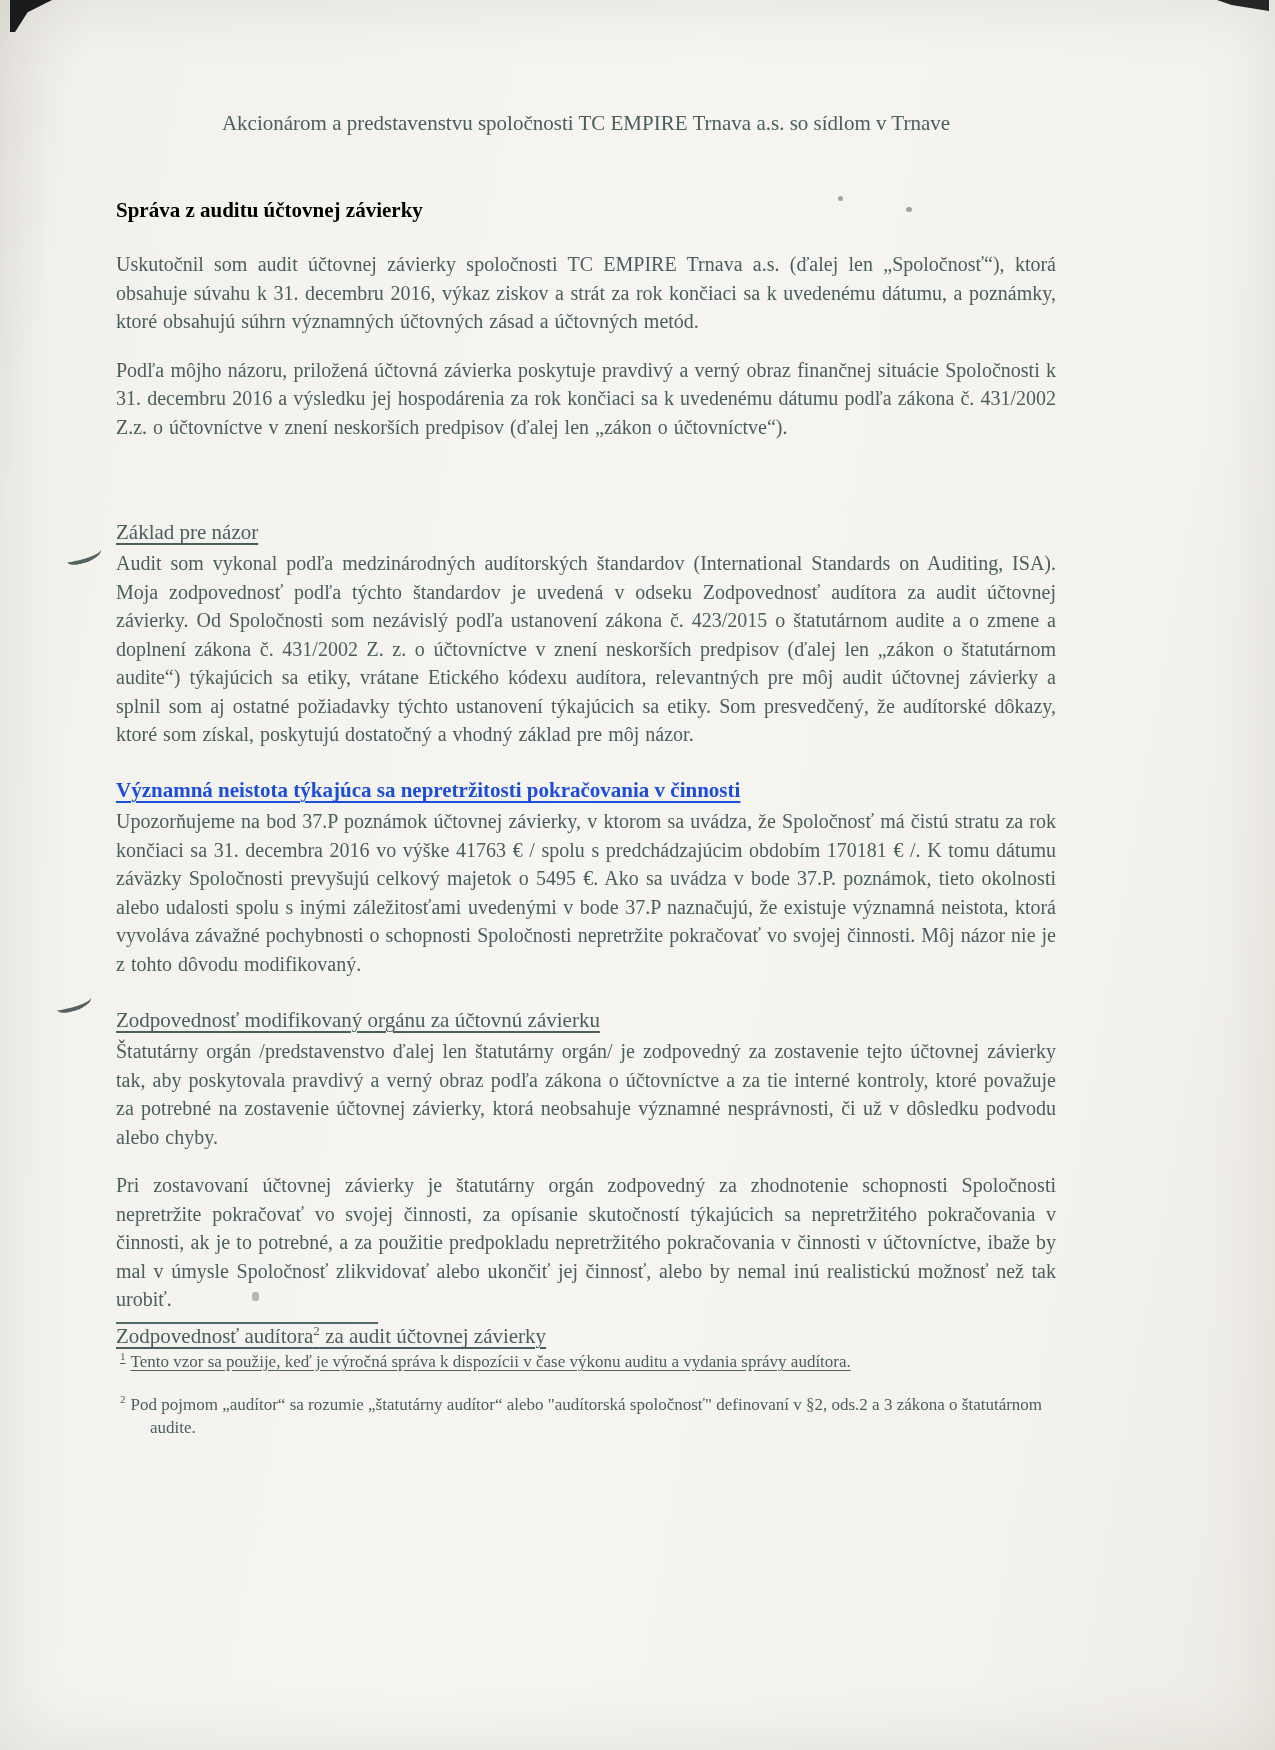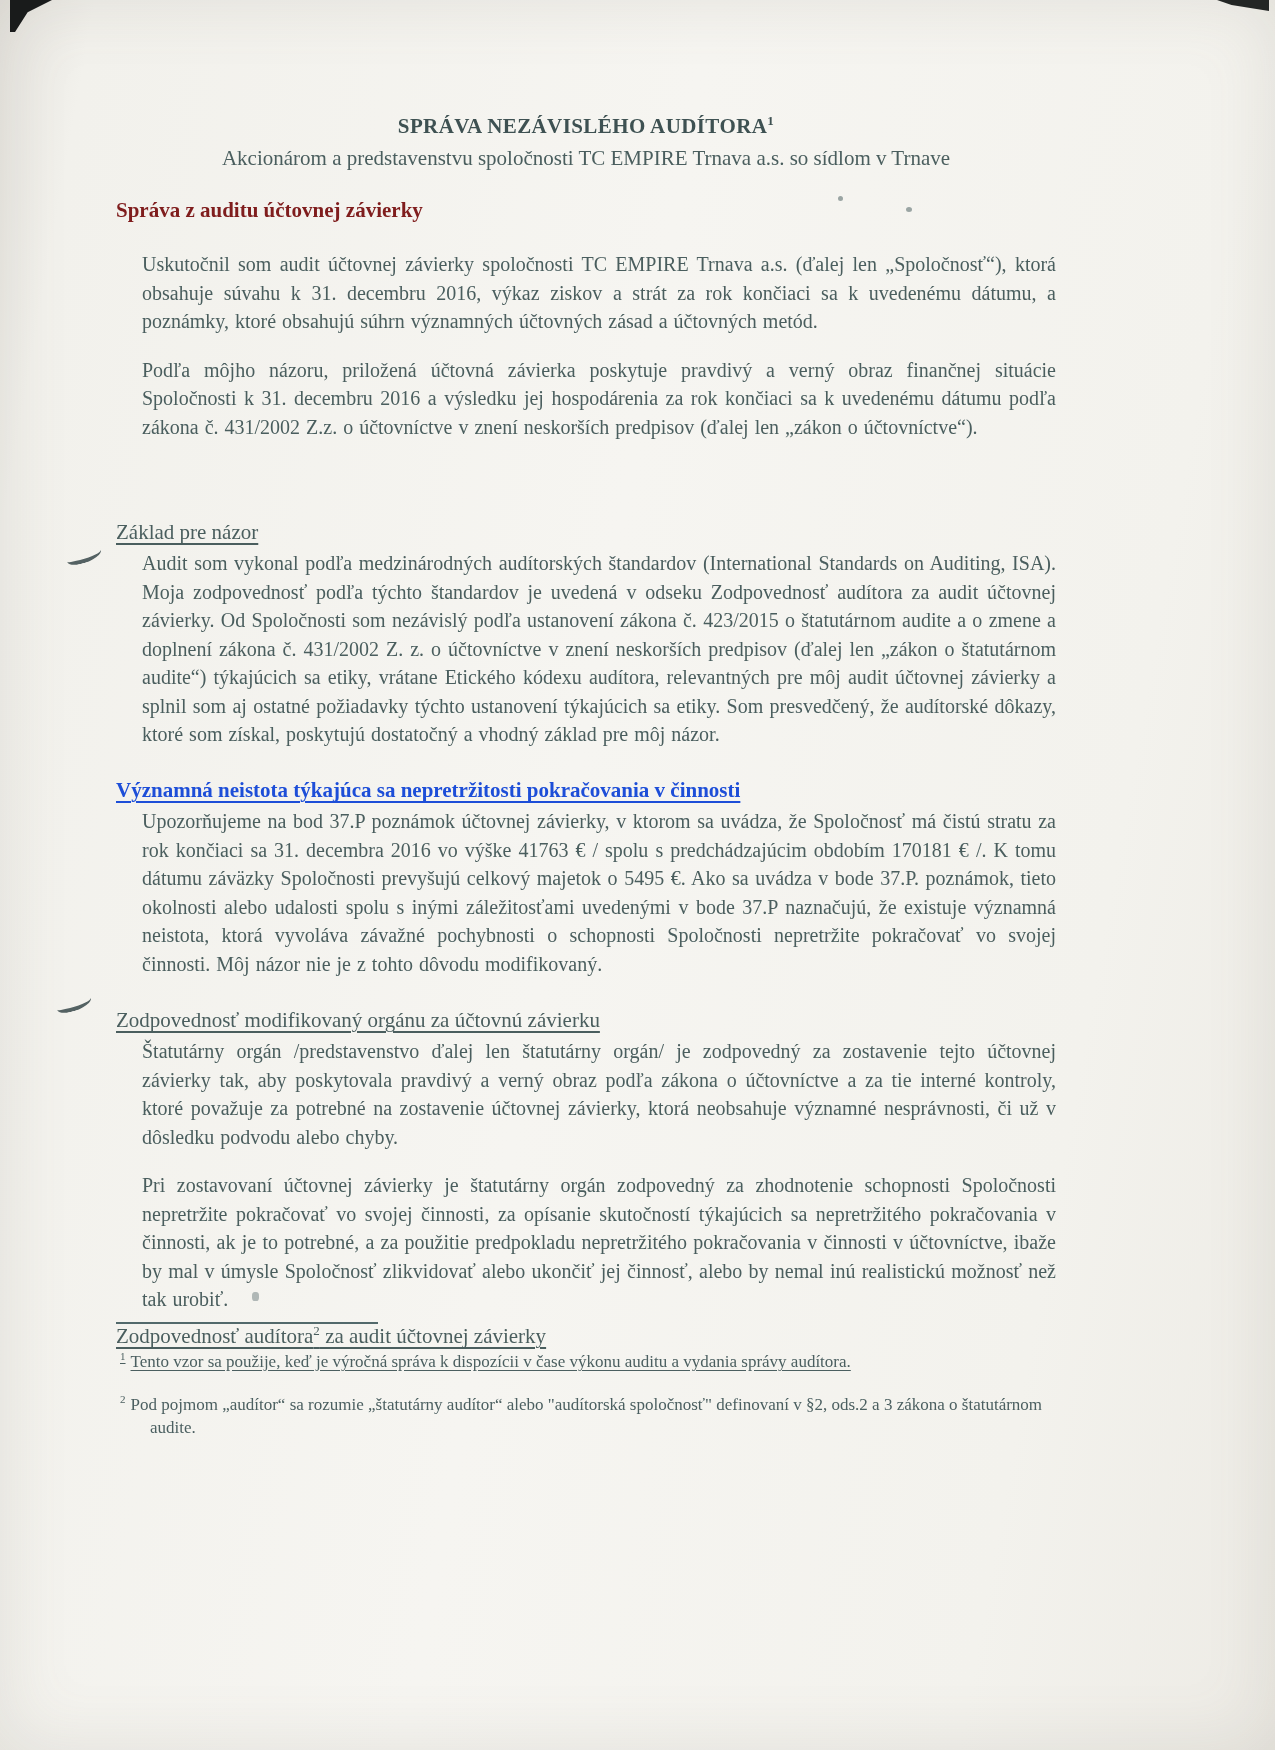--- a/index.html
+++ b/index.html
@@ -44,37 +44,36 @@
   .speck-3 { left: 252px; top: 1292px; width: 7px; height: 9px; border-radius: 40%; opacity: 0.45; }
 
   
   .block { position: absolute; left: 116px; width: 940px; z-index: 2; }
 
   .header-block { top: 106px; text-align: center; }
   .doc-title { font-weight: bold; font-size: 21px; letter-spacing: 0.4px; color: #3e5152; line-height: 30px; }
   .doc-title sup { font-size: 0.62em; }
   .doc-subtitle { font-size: 21px; line-height: 30px; margin-top: 2px; }
 
-  .report-heading { top: 198px; font-weight: bold; font-size: 21px; color: #7f1d1d; }
+  .report-heading { top: 198px; font-weight: bold; font-size: 21px; color: #000000; }
 
   .section-heading {
     font-size: 21px; line-height: 29px;
     text-decoration: underline;
     text-underline-offset: 4px;
     text-decoration-thickness: 1.5px;
   }
   .section-heading.bold { font-weight: bold; color: #1d4ed8; }
   .section-heading sup { font-size: 0.62em; }
 
   .para {
     font-size: 20px; line-height: 28.5px;
     text-align: justify;
     word-spacing: 1px;
     margin-top: 2px;
-    margin-left: 26px;
   }
   .para + .para { margin-top: 20px; }
 
   .sec-1 { top: 248px; }
   .sec-2 { top: 518px; }
   .sec-3 { top: 776px; }
   .sec-4 { top: 1006px; }
   .sec-5 { top: 1316px; }
 
   
@@ -94,21 +93,20 @@
 
 <div class="artifact corner-tl"></div>
 <div class="artifact corner-tr"></div>
 <div class="artifact pen-tick tick-1"></div>
 <div class="artifact pen-tick tick-2"></div>
 <div class="artifact speck speck-1"></div>
 <div class="artifact speck speck-2"></div>
 <div class="artifact speck speck-3"></div>
 
 <div class="block header-block">
-  <div class="doc-title"><span>SPRÁVA NEZÁVISLÉHO AUDÍTORA</span><sup>1</sup></div>
   <div class="doc-subtitle">Akcionárom a predstavenstvu spoločnosti TC EMPIRE Trnava a.s. so sídlom v Trnave</div>
 </div>
 
 <div class="block report-heading">Správa z auditu účtovnej závierky</div>
 
 <div class="block sec-1">
   <p class="para">Uskutočnil som audit účtovnej závierky spoločnosti TC EMPIRE Trnava a.s. (ďalej len „Spoločnosť“), ktorá obsahuje súvahu k 31. decembru 2016, výkaz ziskov a strát za rok končiaci sa k uvedenému dátumu, a poznámky, ktoré obsahujú súhrn významných účtovných zásad a účtovných metód.</p>
   <p class="para">Podľa môjho názoru, priložená účtovná závierka poskytuje pravdivý a verný obraz finančnej situácie Spoločnosti k 31. decembru 2016 a výsledku jej hospodárenia za rok končiaci sa k uvedenému dátumu podľa zákona č. 431/2002 Z.z. o účtovníctve v znení neskorších predpisov (ďalej len „zákon o účtovníctve“).</p>
 </div>
 

